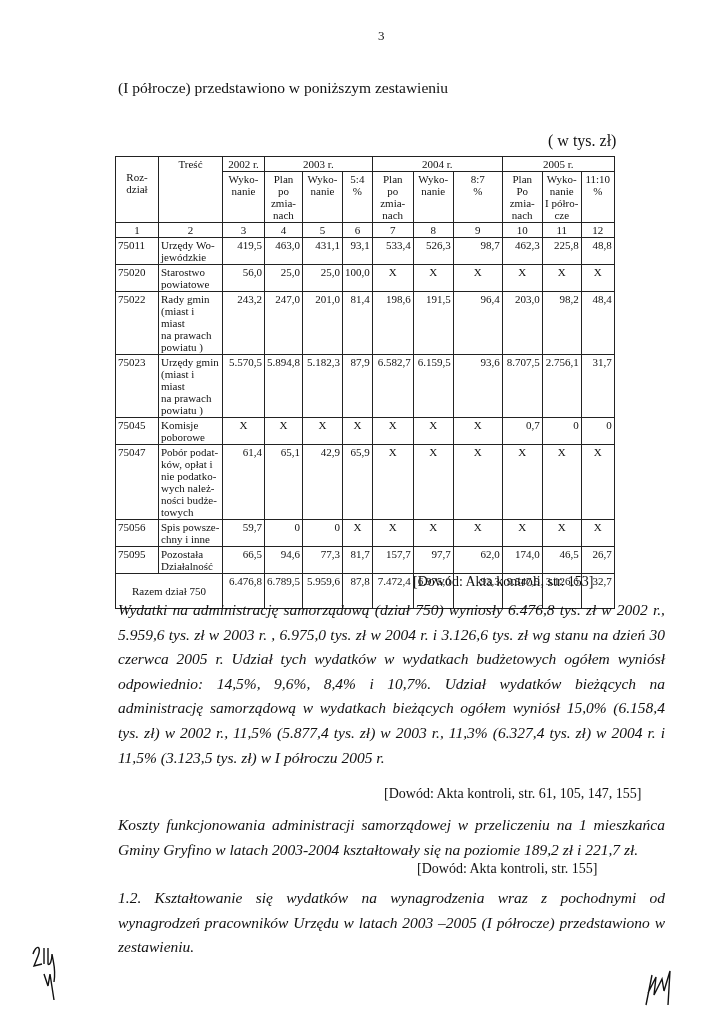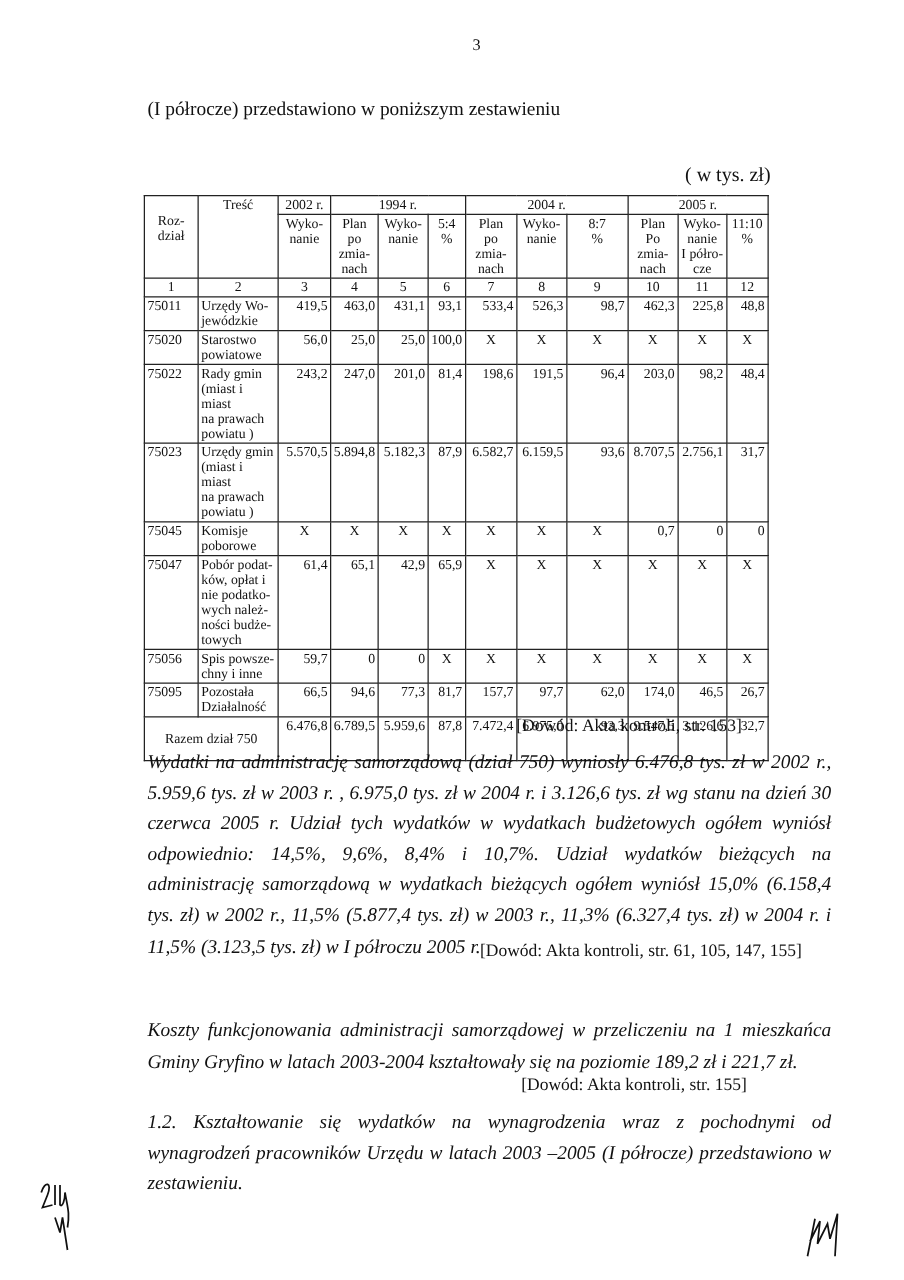--- a/index.html
+++ b/index.html
@@ -41,21 +41,21 @@
       <col style="width:40px">
       <col style="width:39px">
       <col style="width:33px">
   </colgroup>
   <tbody id="tbody">
     <tr>
       <td rowspan="2" class="c" style="white-space:pre-line;padding-top:14px">Roz-
 dział</td>
       <td rowspan="2" class="c" style="">Treść</td>
       <td class="c">2002 r.</td>
-      <td colspan="3" class="c">1994 r.</td>
+      <td colspan="3" class="c">2003 r.</td>
       <td colspan="3" class="c">2004 r.</td>
       <td colspan="3" class="c">2005 r.</td>
     </tr>
     <tr style="white-space:pre-line">
       <td class="c">Wyko-
 nanie</td>
       <td class="c">Plan
 po
 zmia-
 nach</td>
@@ -235,21 +235,21 @@
         <td class="r">93,3</td>
         <td class="r">9.547,5</td>
         <td class="r">3.126,6</td>
         <td class="r">32,7</td>
       </tr>
     </tbody>
 </table>
 
 <div class="evid" style="left:413px;top:574px">[Dowód: Akta kontroli, str. 153]</div>
 <div class="para" style="top:598px">Wydatki na administrację samorządową (dział 750) wyniosły 6.476,8 tys. zł w 2002 r., 5.959,6 tys. zł w 2003 r. , 6.975,0 tys. zł w 2004 r. i 3.126,6 tys. zł wg stanu na dzień 30 czerwca 2005 r. Udział tych wydatków w wydatkach budżetowych ogółem wyniósł odpowiednio: 14,5%, 9,6%, 8,4% i 10,7%. Udział wydatków bieżących na administrację samorządową w wydatkach bieżących ogółem wyniósł 15,0% (6.158,4 tys. zł) w 2002 r., 11,5% (5.877,4 tys. zł) w 2003 r., 11,3% (6.327,4 tys. zł) w 2004 r. i 11,5% (3.123,5 tys. zł) w I półroczu 2005 r.</div>
-<div class="evid" style="left:384px;top:754px">[Dowód: Akta kontroli, str. 61, 105, 147, 155]</div>
+<div class="evid" style="left:384px;top:786px">[Dowód: Akta kontroli, str. 61, 105, 147, 155]</div>
 <div class="para" style="top:813px">Koszty funkcjonowania administracji samorządowej w przeliczeniu na 1 mieszkańca Gminy Gryfino w latach 2003-2004 kształtowały się na poziomie 189,2 zł i 221,7 zł.</div>
 <div class="evid" style="left:417px;top:861px">[Dowód: Akta kontroli, str. 155]</div>
 <div class="para" style="top:886px">1.2. Kształtowanie się wydatków na wynagrodzenia wraz z pochodnymi od wynagrodzeń pracowników Urzędu w latach 2003 –2005 (I półrocze) przedstawiono w zestawieniu.</div>
 
 <svg class="sig1" width="40" height="70">
   <path d="M3 14 C6 4,12 6,8 16 L4 26 L12 24 M14 8 L14 24 M18 8 L18 24 C20 26,22 20,22 14 C24 26,26 30,24 42 M14 34 L18 46 L20 34 L24 60" fill="none" stroke="#111" stroke-width="1.4"></path>
 </svg>
 <svg class="sig2" width="40" height="50">
   <path d="M6 40 L12 10 M8 28 L16 12 L14 30 L22 14 L24 26 L30 6 L28 40" fill="none" stroke="#111" stroke-width="1.4"></path>
 </svg>

